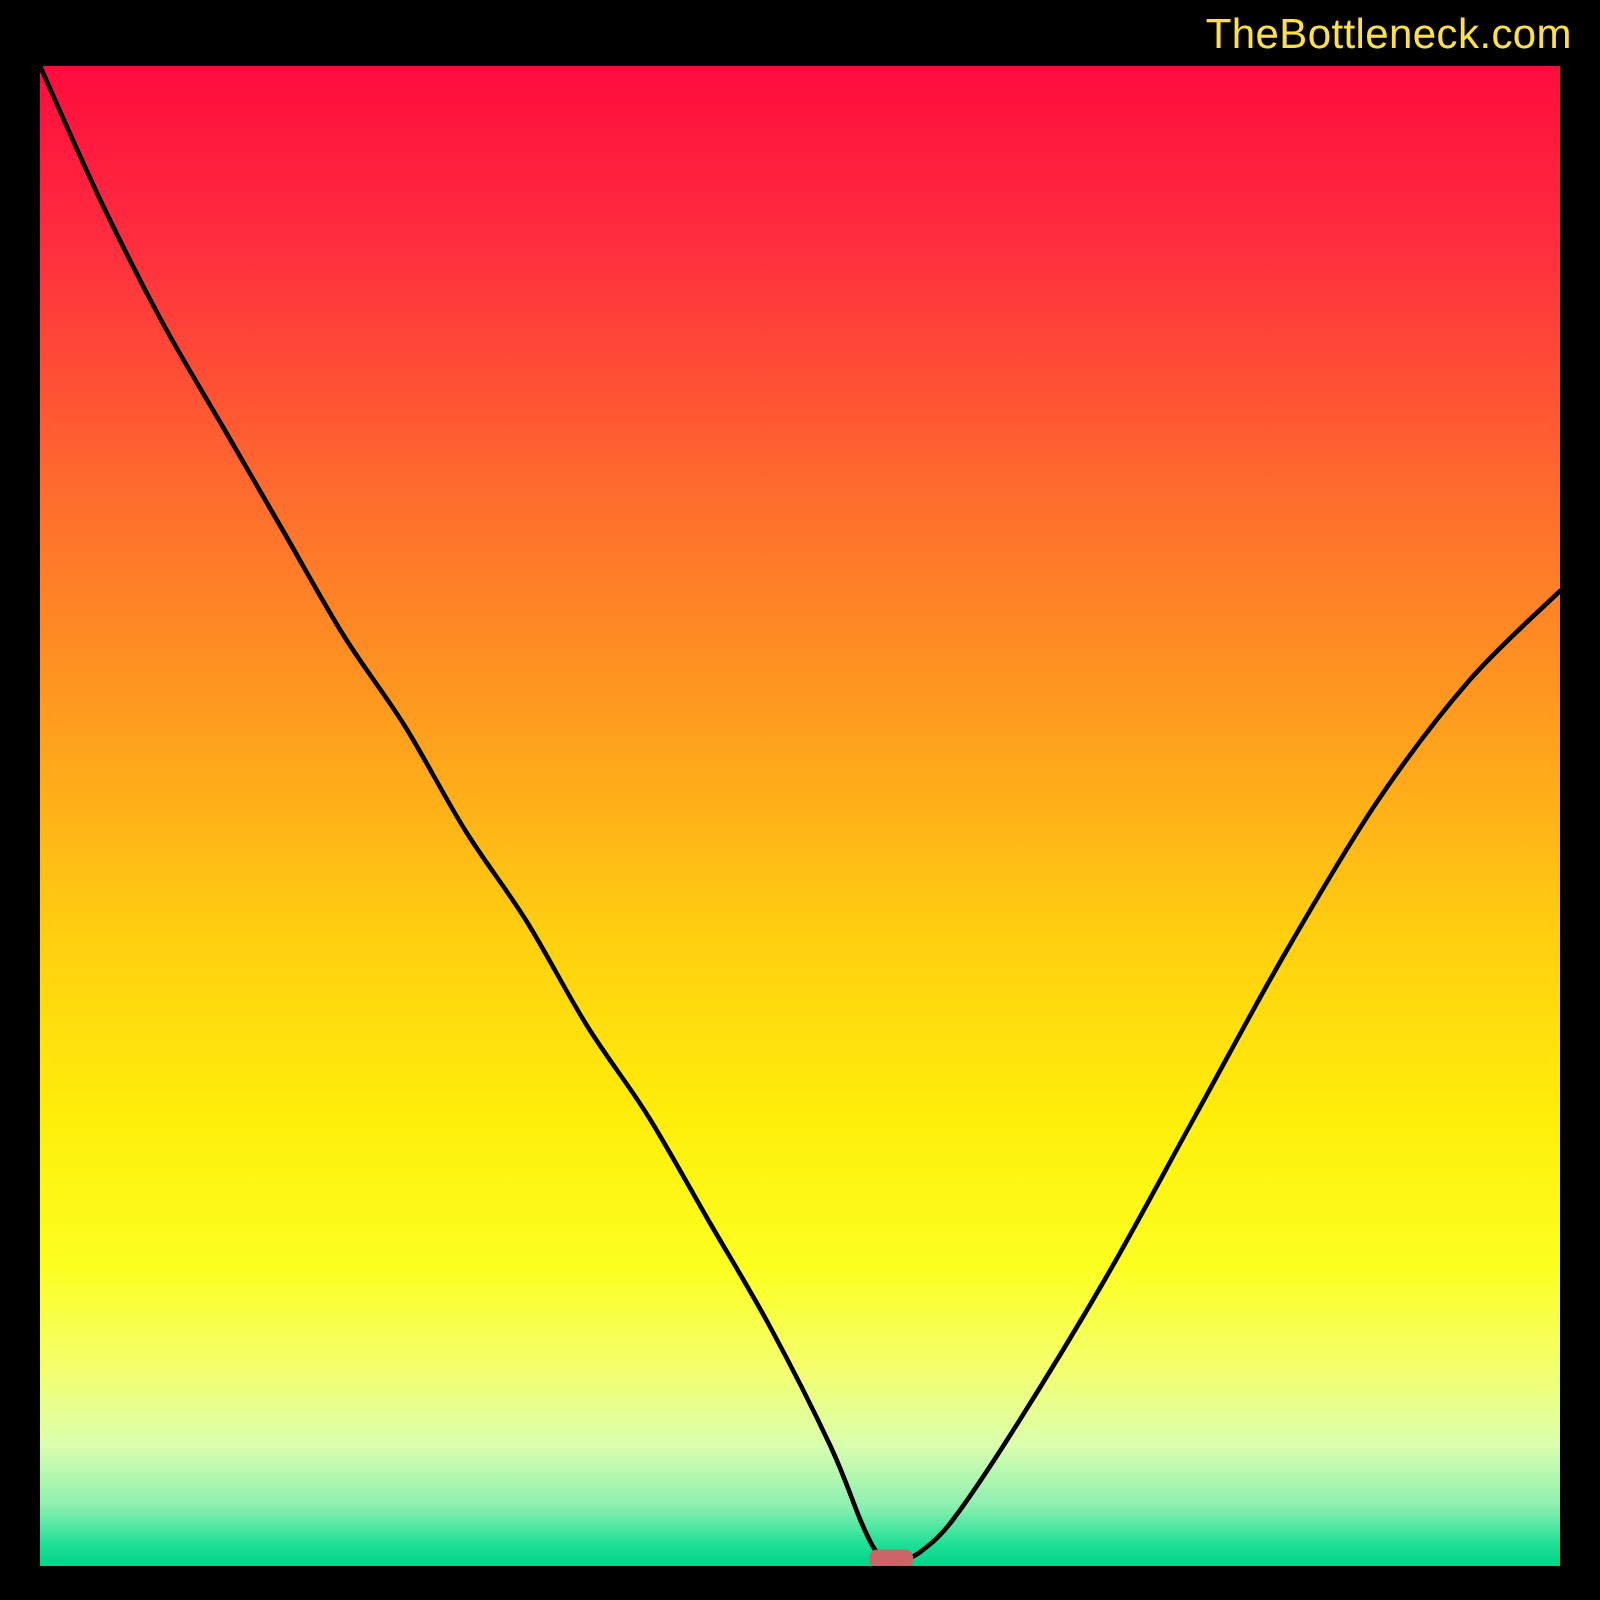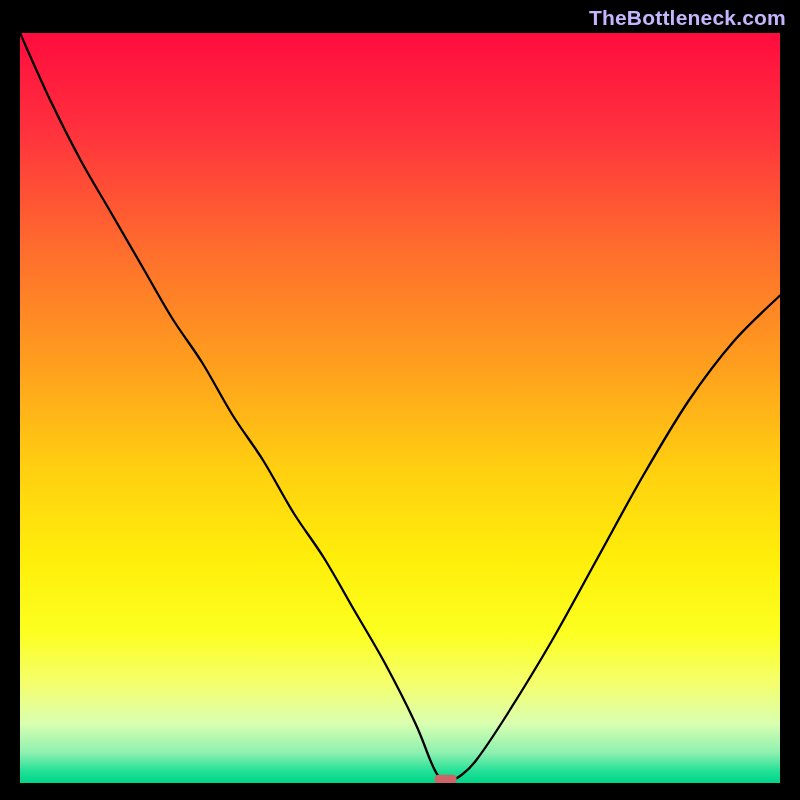--- a/index.html
+++ b/index.html
@@ -14,23 +14,23 @@
   .frame {
     position: relative;
     width: 800px;
     height: 800px;
     background: #000;
   }
   .watermark {
     position: absolute;
     top: 6px;
     right: 14px;
-    color: #c4b5fd;
+    color: #fde047;
     font-size: 21px;
-    font-weight: 700;
+    font-weight: 400;
     letter-spacing: 0.2px;
     z-index: 5;
   }
   .plot-area {
     position: absolute;
     left: 20px;
     top: 33px;
     width: 760px;
     height: 750px;
   }

